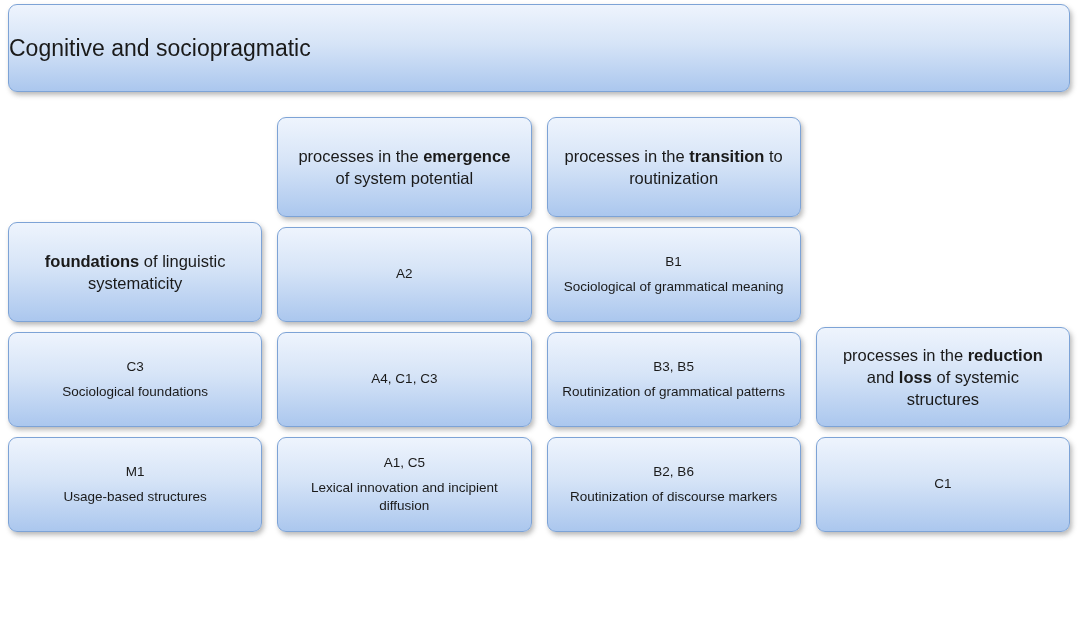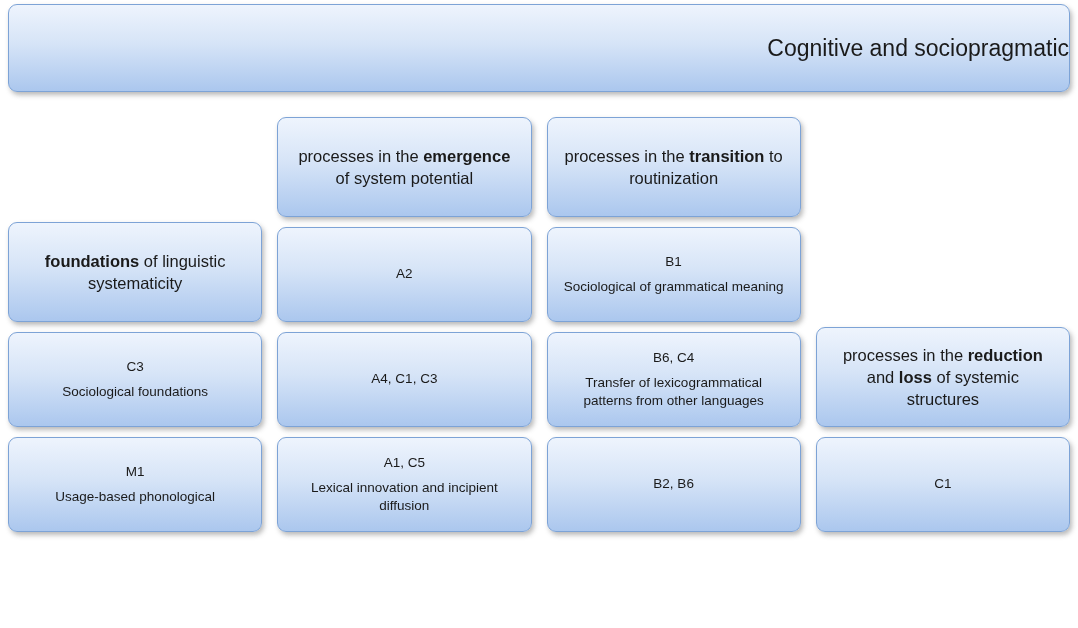--- a/index.html
+++ b/index.html
@@ -23,21 +23,21 @@
     border: 1px solid #7da3d6;
     border-radius: 9px;
     background: linear-gradient(180deg, #eef4fd 0%, #d6e4f7 45%, #abc7ee 100%);
     box-shadow: 2px 3px 5px rgba(100,100,100,0.45);
   }
   .title-box {
     height: 88px;
     margin-bottom: 8px;
     display: flex;
     align-items: center;
-    justify-content: flex-end;
+    justify-content: flex-start;
     font-size: 23px;
   }
   .cols {
     display: flex;
     gap: 15px;
     align-items: flex-end;
     margin-top: 25px;
   }
   .col {
     flex: 1 1 0;
@@ -86,21 +86,21 @@
     <div class="col">
       <div class="box header-box">
         <span><span class="b">foundations</span><span> of linguistic systematicity</span></span>
       </div>
       <div class="box topic-box">
         <div class="code">C3</div>
         <div class="label">Sociological foundations</div>
       </div>
       <div class="box topic-box">
         <div class="code">M1</div>
-        <div class="label">Usage-based phonological</div>
+        <div class="label">Usage-based structures</div>
       </div>
     </div>
 
     <div class="col">
       <div class="box header-box">
         <span><span>processes in the </span><span class="b">emergence</span><span> of system potential</span></span>
       </div>
       <div class="box topic-box">
         <div class="code">A2</div>
       </div>
@@ -115,25 +115,26 @@
 
     <div class="col">
       <div class="box header-box">
         <span><span>processes in the </span><span class="b">transition</span><span> to routinization</span></span>
       </div>
       <div class="box topic-box">
         <div class="code">B1</div>
         <div class="label">Sociological of grammatical meaning</div>
       </div>
       <div class="box topic-box">
-        <div class="code">B6, C4</div>
-        <div class="label">Transfer of lexicogrammatical patterns from other languages</div>
+        <div class="code">B3, B5</div>
+        <div class="label">Routinization of grammatical patterns</div>
       </div>
       <div class="box topic-box">
         <div class="code">B2, B6</div>
+        <div class="label">Routinization of discourse markers</div>
       </div>
     </div>
 
     <div class="col">
       <div class="box header-box">
         <span><span>processes in the </span><span class="b">reduction</span><span> and </span><span class="b">loss</span><span> of systemic structures</span></span>
       </div>
       <div class="box topic-box">
         <div class="code">C1</div>
       </div>

